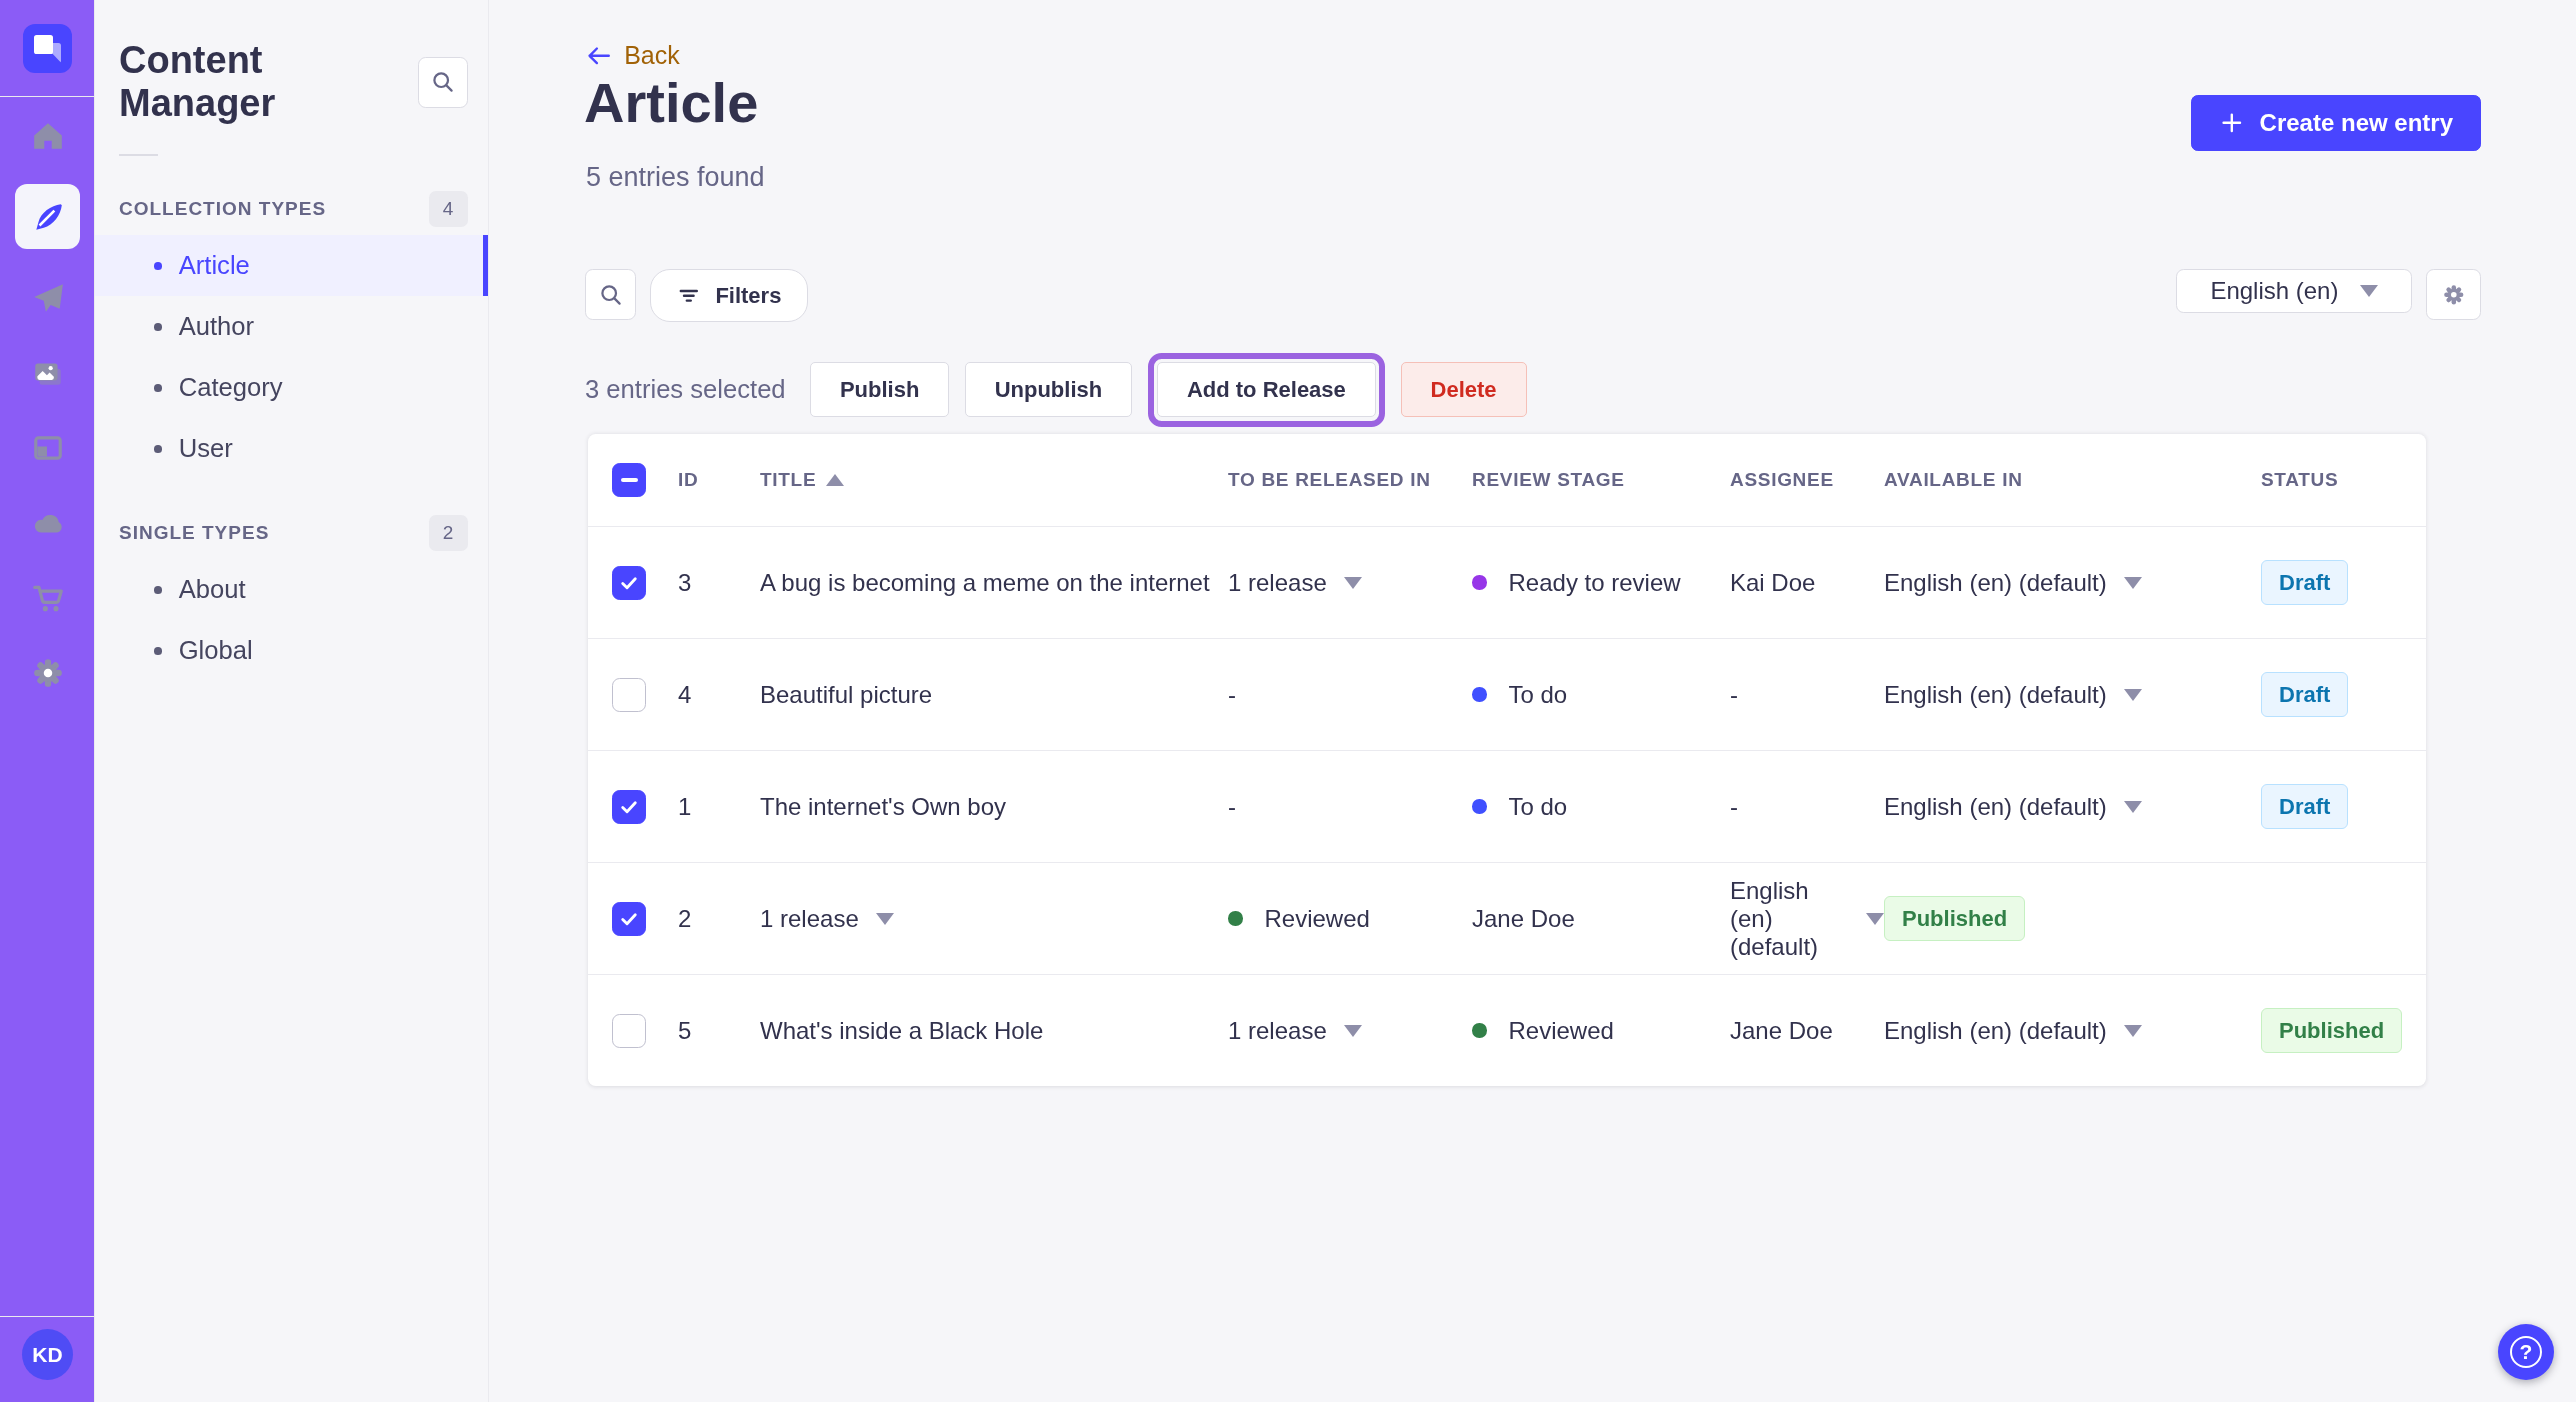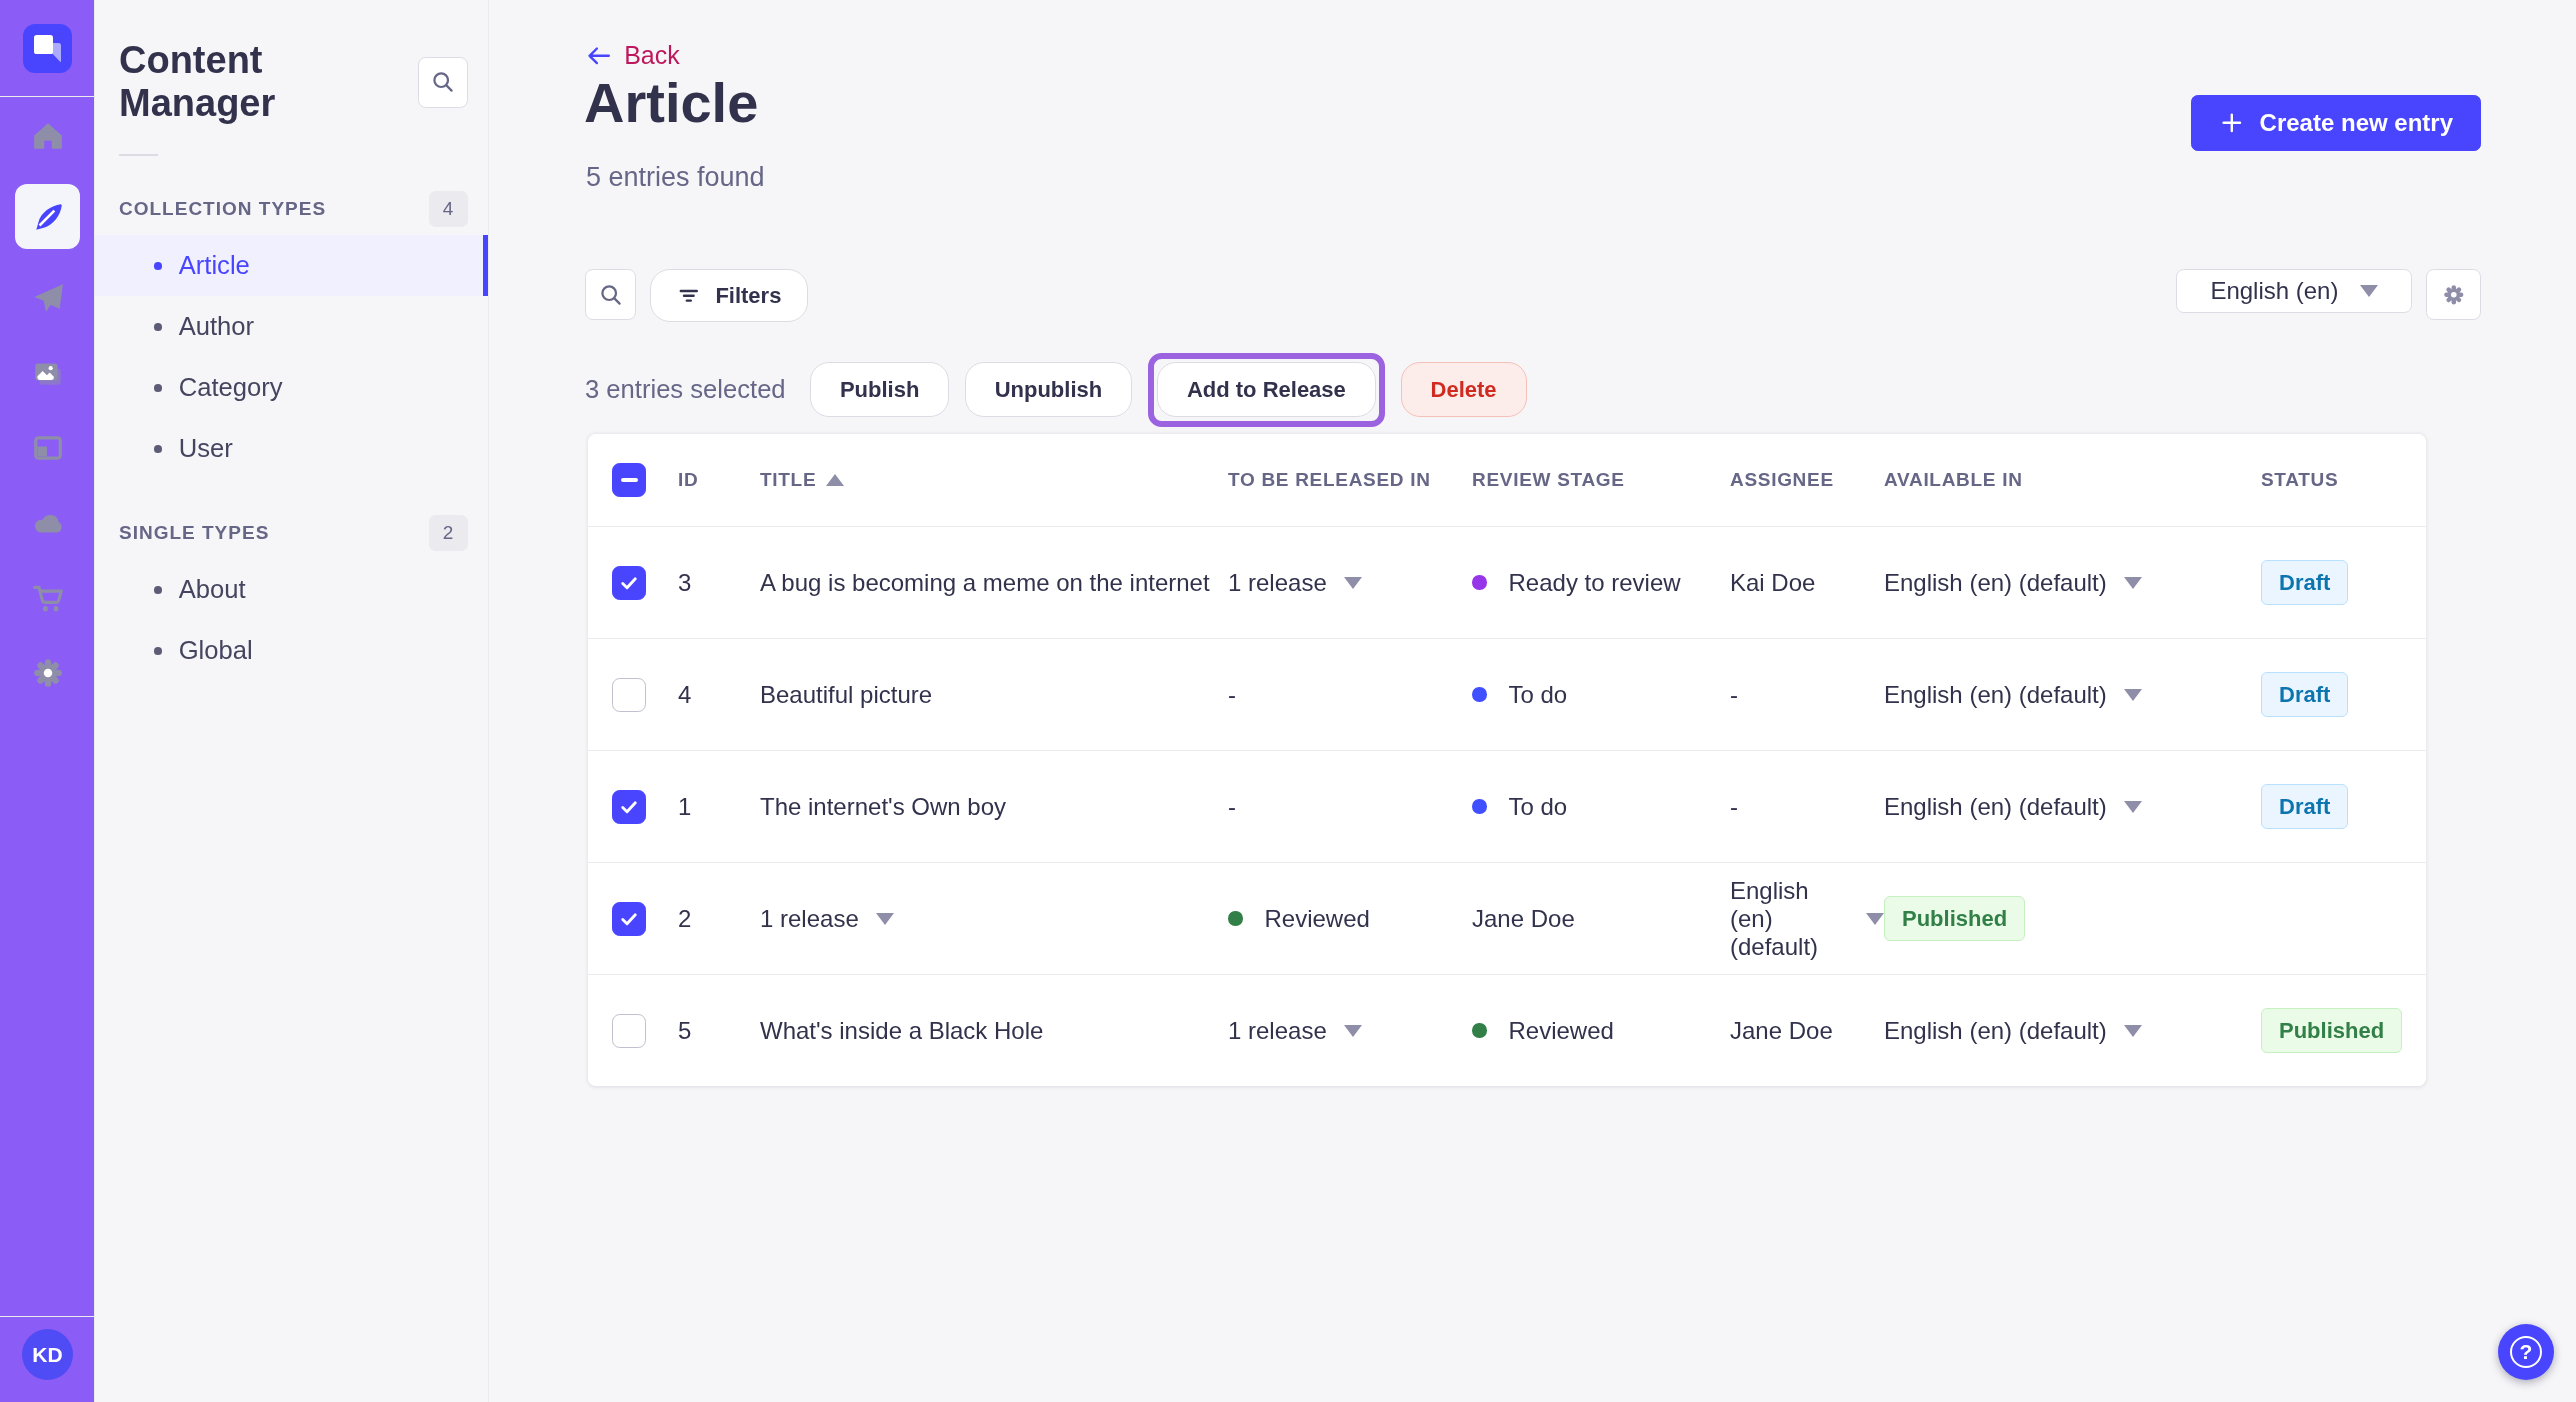--- a/index.html
+++ b/index.html
@@ -50,21 +50,21 @@
   .type-item { height:61px; display:flex; align-items:center; gap:17px; padding-left:59px;
                font-size:25.6px; color:#45455f; cursor:pointer; position:relative; }
   .type-item .bullet { width:7.7px; height:7.7px; border-radius:50%; background:#5c5c77; flex:none; }
   .type-item.active { background:#f0f0ff; color:#4945ff; }
   .type-item.active .bullet { background:#4945ff; }
   .type-item.active:after { content:""; position:absolute; right:0; top:0; width:5.1px; height:100%; background:#4945ff; }
 
   
   .main { position:absolute; left:490px; top:0; width:2086px; height:1402px; }
   .back-row { position:absolute; left:95px; top:41px; display:flex; align-items:center; gap:13.6px;
-              color:#be185d; font-size:25px; cursor:pointer; }
+              color:#a16207; font-size:25px; cursor:pointer; }
   .back-row svg { width:25.6px; height:25.6px; }
   .page-title { position:absolute; left:94px; top:70px; font-size:56px; font-weight:bold; color:#32324d; }
   .page-subtitle { position:absolute; left:96px; top:162px; font-size:27px; color:#666687; }
   .create-btn { position:absolute; right:95px; top:95px; height:56px; padding:0 27px;
                 background:#4945ff; border:0.9px solid #4945ff; border-radius:6.8px;
                 display:flex; align-items:center; gap:15.3px; color:#ffffff;
                 font-size:24px; font-weight:bold; cursor:pointer; }
   .create-btn svg { width:25.6px; height:25.6px; }
 
   .toolbar-left { position:absolute; left:95px; top:269px; display:flex; gap:13.6px; }
@@ -72,21 +72,21 @@
   .btn { height:53px; background:#ffffff; border:0.9px solid #dcdce4; border-radius:20px;
          display:flex; align-items:center; justify-content:flex-start; gap:13.6px;
          font-size:22px; font-weight:bold; color:#32324d; cursor:pointer; padding:0 25.6px; }
   .btn svg { width:25.6px; height:25.6px; }
   .locale-select { height:44px; min-width:236px; background:#ffffff; border:0.9px solid #dcdce4;
                    border-radius:7.7px; display:flex; align-items:center; justify-content:center; gap:22px;
                    font-size:24px; font-weight:normal; color:#32324d; cursor:pointer; padding:0 24px; }
 
   .selection-row { position:absolute; left:95px; top:353px; display:flex; align-items:center; gap:15.3px; }
   .selection-text { font-size:25.6px; color:#666687; margin-right:9px; }
-  .action-btn { height:55px; padding:0 29px; background:#fff; border:0.9px solid #dcdce4; border-radius:19px;
+  .action-btn { height:55px; padding:0 29px; background:#fff; border:0.9px solid #dcdce4; border-radius:5px;
                 font-size:22px; font-weight:bold; color:#32324d;
                 display:flex; align-items:center; justify-content:center; cursor:pointer; }
   .release-ring { border:6.8px solid #9b63e0; border-radius:13.6px; padding:3.4px; }
   .danger-btn { background:#fcecea; border:0.9px solid #f5c0b8; color:#d02b20; }
 
   
   .card { position:absolute; left:98px; top:434px; width:1838px; background:#ffffff;
           border-radius:7.7px; box-shadow:0 0.9px 4.3px rgba(33,33,52,.12); }
   .trow { display:grid; grid-template-columns:90px 82px 1fr 244px 258px 154px 377px 165px;
           align-items:center; height:112px; border-top:0.9px solid #eaeaef; }

